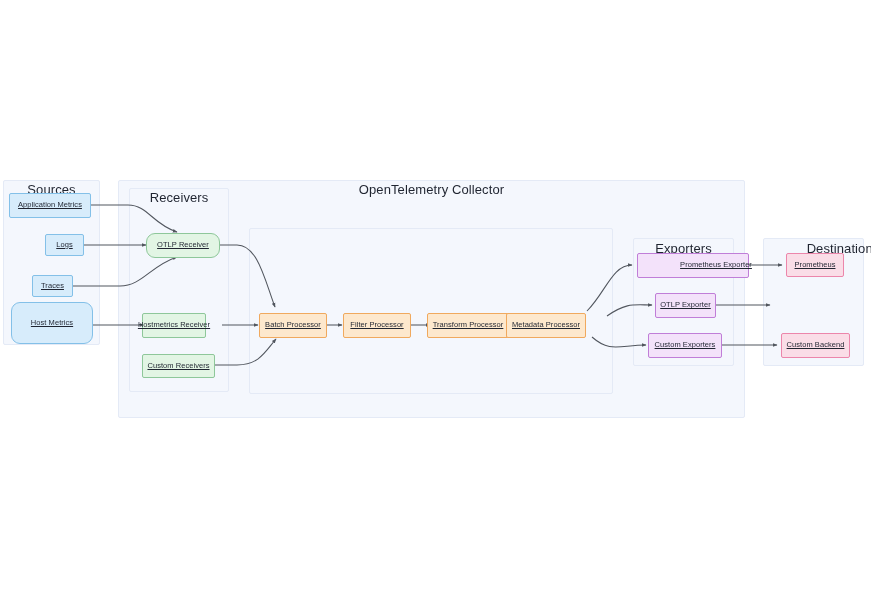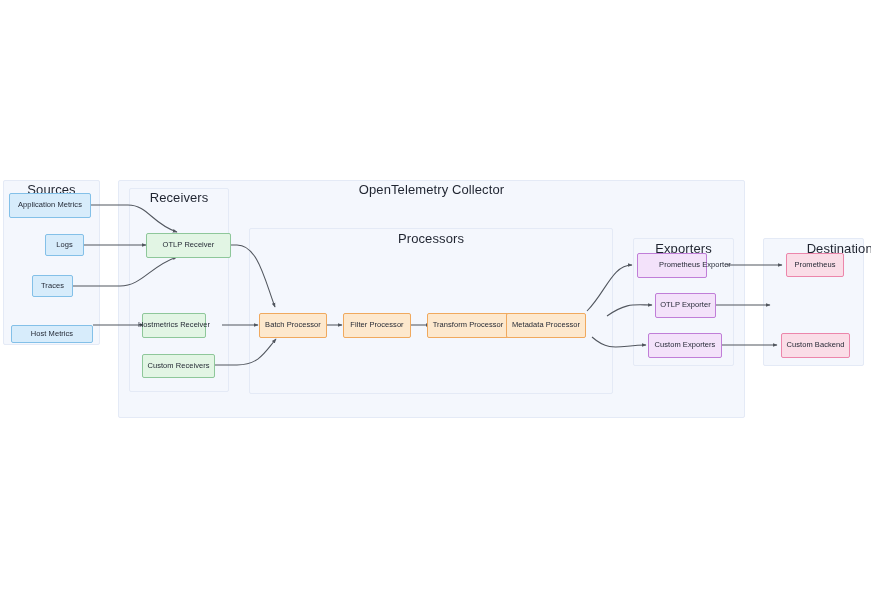--- a/index.html
+++ b/index.html
@@ -52,20 +52,21 @@
     justify-content: center;
     border-radius: 2px;
     font-size: 7.5px;
     line-height: 1.1;
     text-align: center;
     letter-spacing: 0.05px;
     color: #1f2430;
     white-space: nowrap;
     border-width: 1px;
     border-style: solid;
+    text-decoration: underline;
   }
   .n-source {
     background: #d7ecfb;
     border-color: #83c0e8;
   }
   .n-receiver {
     background: #e2f5e4;
     border-color: #8ec79a;
   }
   .n-processor {
@@ -97,21 +98,20 @@
   <div class="group" style="left:633px; top:238px; width:101px; height:128px;"></div>
 
   <div class="group" style="left:763px; top:238px; width:101px; height:128px;"></div>
 
   <div class="group-label" style="left:3px; top:182px; width:97px;">Sources</div>
 
   <div class="group-label" style="left:118px; top:182px; width:627px;">OpenTelemetry Collector</div>
 
   <div class="group-label" style="left:129px; top:190px; width:100px;">Receivers</div>
 
-  <div class="group-label" style="left:249px; top:231px; width:364px;">Processors</div>
 
   <div class="group-label" style="left:633px; top:241px; width:101px;">Exporters</div>
 
   <div class="group-label" style="left:799px; top:241px; width:88px;">Destinations</div>
 
   <svg class="edges" viewBox="0 0 871 599" xmlns="http://www.w3.org/2000/svg">
     <defs>
       <marker id="arrow" viewBox="0 0 10 10" refX="8" refY="5" markerWidth="5" markerHeight="5" orient="auto-start-reverse">
         <path d="M 0 1.5 L 9 5 L 0 8.5 z" fill="#51565e"></path>
       </marker>
@@ -151,37 +151,37 @@
       <path d="M 722,345 L 777,345"></path>
     </g>
   </svg>
 
   <div class="node n-source" style="left:9px; top:193px; width:82px; height:25px;">Application Metrics</div>
 
   <div class="node n-source" style="left:32px; top:234px; width:39px; height:22px;margin-left:13px;">Logs</div>
 
   <div class="node n-source" style="left:32px; top:275px; width:41px; height:22px;">Traces</div>
 
-  <div class="node n-source" style="left:11px; top:325px; width:82px; height:18px;">Host Metrics</div>
+  <div class="node n-source" style="left:11px; top:302px; width:82px; height:42px;border-radius:9px;">Host Metrics</div>
 
-  <div class="node n-receiver" style="left:146px; top:233px; width:85px; height:25px;">OTLP Receiver</div>
+  <div class="node n-receiver" style="left:146px; top:233px; width:74px; height:25px;border-radius:9px;">OTLP Receiver</div>
 
   <div class="node n-receiver" style="left:142px; top:313px; width:64px; height:25px;">Hostmetrics Receiver</div>
 
   <div class="node n-receiver" style="left:142px; top:354px; width:73px; height:24px;">Custom Receivers</div>
 
   <div class="node n-processor" style="left:259px; top:313px; width:68px; height:25px;">Batch Processor</div>
 
   <div class="node n-processor" style="left:343px; top:313px; width:68px; height:25px;">Filter Processor</div>
 
   <div class="node n-processor" style="left:427px; top:313px; width:82px; height:25px;">Transform Processor</div>
 
   <div class="node n-processor" style="left:506px; top:313px; width:80px; height:25px;">Metadata Processor</div>
 
-  <div class="node n-exporter" style="left:637px; top:253px; width:70px; height:25px;padding-left:46px;">Prometheus Exporter</div>
+  <div class="node n-exporter" style="left:637px; top:253px; width:112px; height:25px;padding-left:46px;">Prometheus Exporter</div>
 
   <div class="node n-exporter" style="left:655px; top:293px; width:61px; height:25px;">OTLP Exporter</div>
 
   <div class="node n-exporter" style="left:648px; top:333px; width:74px; height:25px;">Custom Exporters</div>
 
   <div class="node n-destination" style="left:786px; top:253px; width:58px; height:24px;">Prometheus</div>
 
 
   <div class="node n-destination" style="left:781px; top:333px; width:69px; height:25px;">Custom Backend</div>
 

